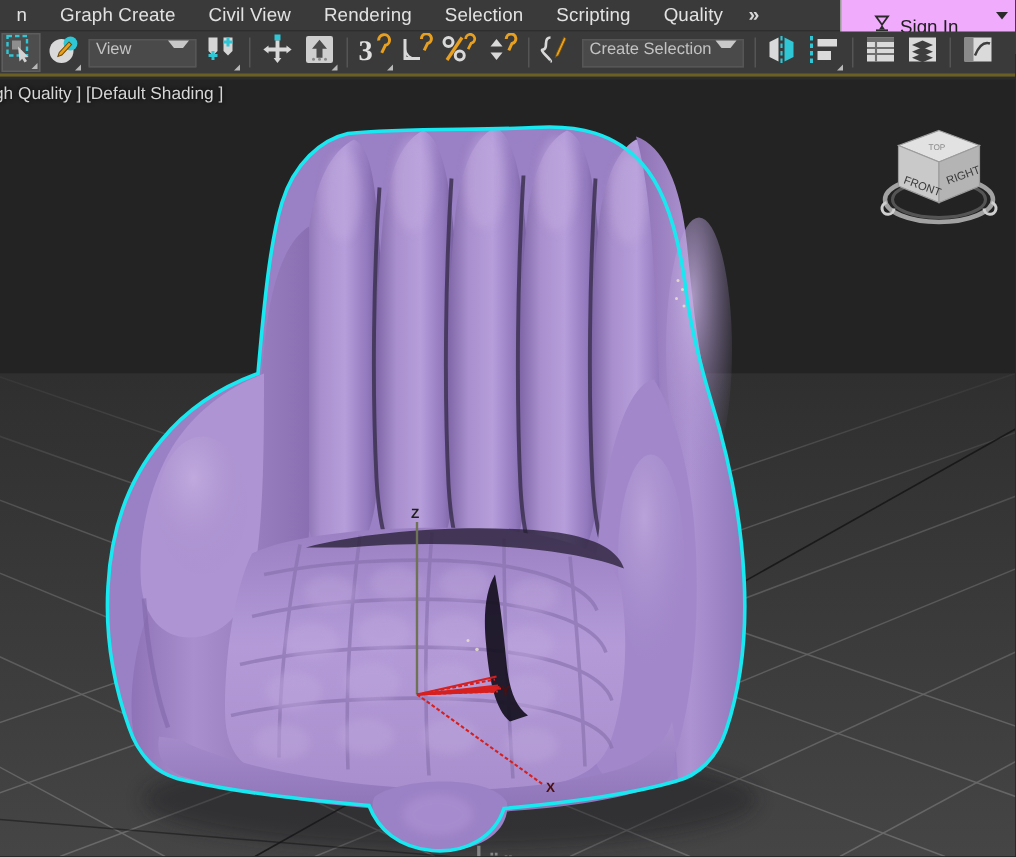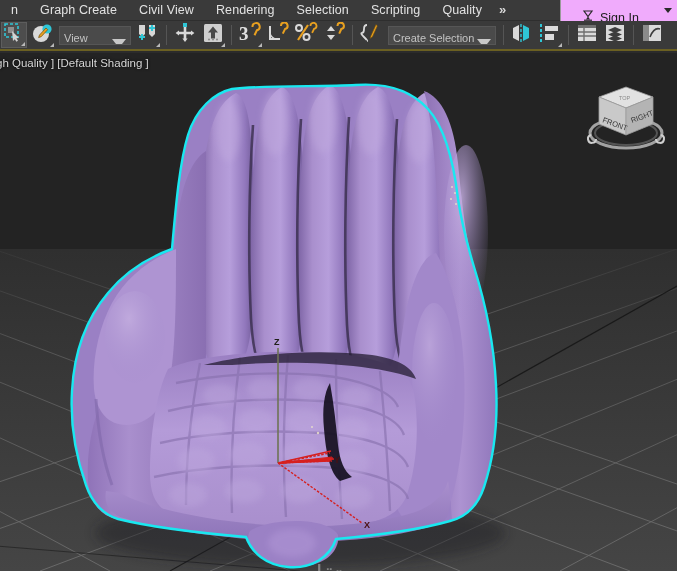--- a/index.html
+++ b/index.html
@@ -78,21 +78,21 @@
   .corner {
     position: absolute; right: 1px; bottom: 1px;
     width: 0; height: 0;
     border-left: 4px solid transparent;
     border-bottom: 4px solid #b9b9b9;
   }
   .dropdown {
     height: 19px;
     background: #4a4a4a;
     border: 1px solid #565656;
-    display: flex; align-items: flex-end;
+    display: flex; align-items: flex-start;
     padding: 0 4px;
     flex: 0 0 auto;
     margin: 0 3px;
   }
   .dropdown .dd-text {
     color: #c3c3c3; font-size: 11px;
     white-space: nowrap; overflow: hidden;
   }
   .dd-caret {
     width: 0; height: 0; margin-left: auto; padding-left: 6px;

